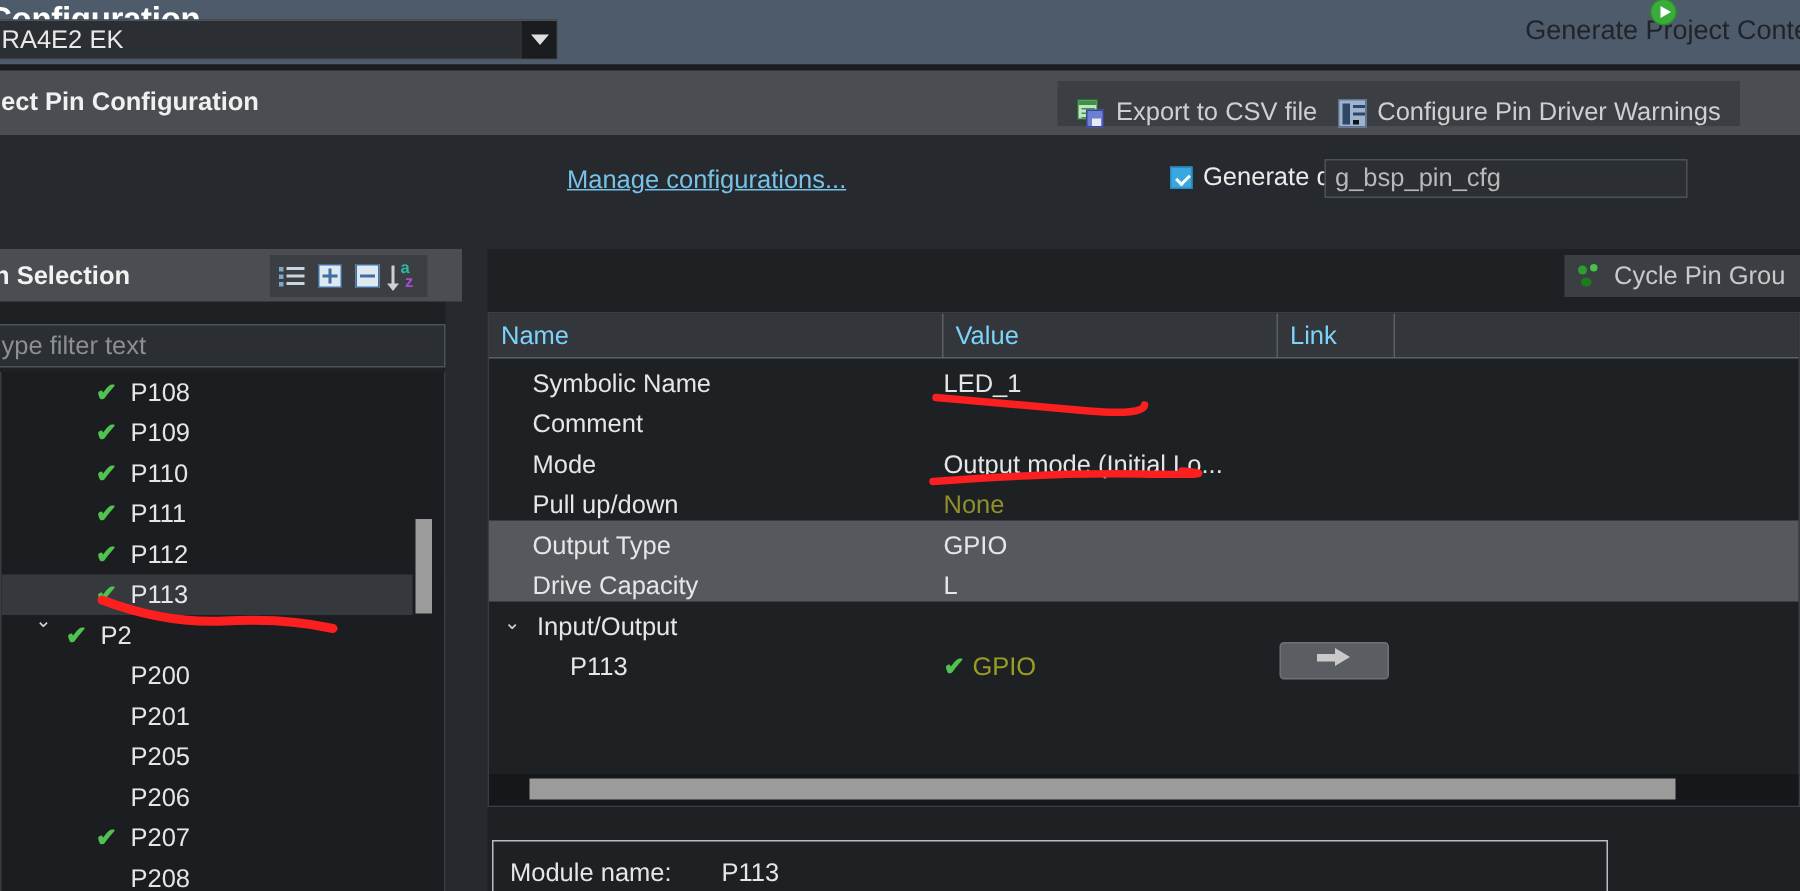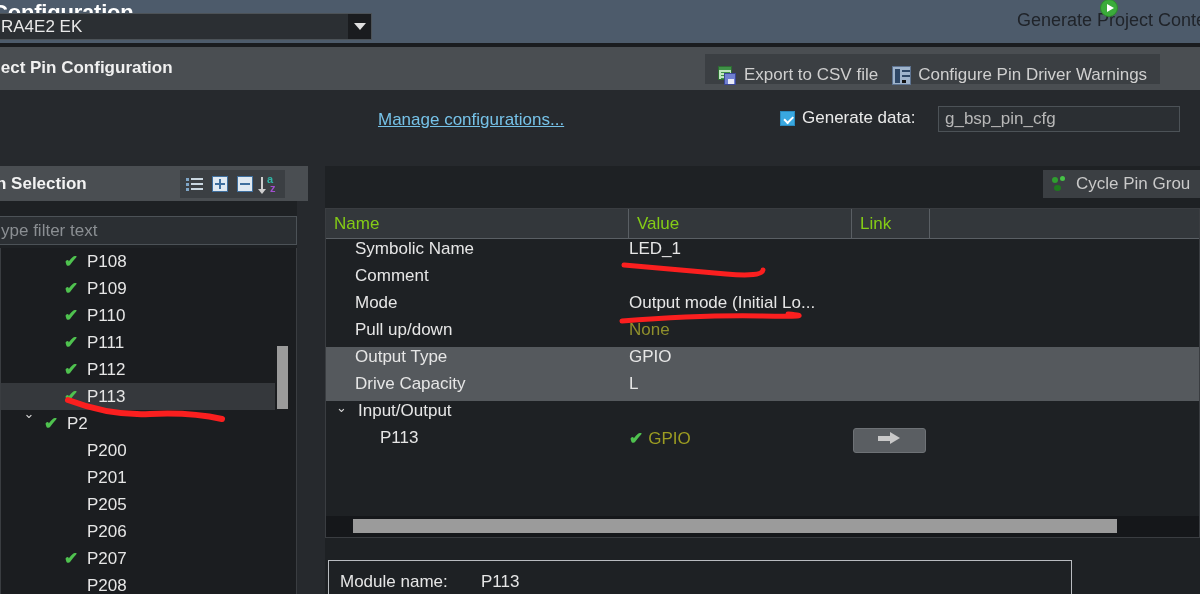--- a/index.html
+++ b/index.html
@@ -130,21 +130,21 @@
     width: 15px; height: 15px; background: #39a8e0; border: 1px solid #2a8bc0;
     position: relative; flex: none;
   }
   .chk::after {
     content: ""; position: absolute; left: 3px; top: 4px;
     width: 7px; height: 3.5px; border-left: 2px solid #ffffff; border-bottom: 2px solid #ffffff;
     transform: rotate(-45deg);
   }
   .gendata-label { font-size: 17px; color: #eaeaea; white-space: nowrap; }
   .gendata-field {
-    position: absolute; left: 938px; top: 106px; width: 242px; height: 26px;
+    position: absolute; left: 883px; top: 106px; width: 242px; height: 26px;
     background: #2b2f33; border: 1px solid #4c5257;
     font-size: 17px; color: #b8b8b8; padding-left: 6px; line-height: 24px;
     white-space: nowrap; overflow: hidden;
   }
 
   
   .pinsel-header {
     position: absolute; left: 0; top: 166px; width: 308px; height: 35px;
     background: #4a4e52;
   }
@@ -249,30 +249,30 @@
   .ico-cycle .c1 { position: absolute; left: 1px; top: 2px; width: 6px; height: 6px; border-radius: 50%; background: #2f9e2f; }
   .ico-cycle .c2 { position: absolute; left: 9px; top: 1px; width: 5px; height: 5px; border-radius: 50%; background: #46c246; }
   .ico-cycle .c3 { position: absolute; left: 3px; top: 10px; width: 7px; height: 6px; border-radius: 50%; background: #1f7a1f; }
 
   .pc-table {
     position: absolute; left: 325px; top: 208px; width: 875px; height: 330px;
     background: #1e2124; border: 1px solid #3a3d41;
   }
   .pc-thead { display: flex; height: 30px; background: #33373b; border-bottom: 1px solid #5a5f64; }
   .pc-th {
-    font-size: 17px; color: #84cc16; padding-left: 8px; line-height: 29px;
+    font-size: 17px; color: #7dd3fc; padding-left: 8px; line-height: 29px;
     border-right: 1px solid #5a5f64; overflow: hidden; white-space: nowrap;
   }
   .pc-th.c-name { width: 303px; }
   .pc-th.c-value { width: 223px; }
   .pc-th.c-link { width: 78px; }
   .pc-th.c-rest { flex: 1; border-right: none; }
 
   .pc-row {
-    display: flex; height: 27px; align-items: flex-start;
+    display: flex; height: 27px; align-items: flex-end;
     font-size: 17px; white-space: nowrap;
   }
   .pc-row.alt { background: #55595d; }
   .pc-row .cell-name { width: 303px; padding-left: 29px; color: #e6e6e6; }
   .pc-row .cell-name.indent2 { padding-left: 54px; }
   .pc-row .cell-name.group { padding-left: 10px; position: relative; }
   .pc-row .cell-name.group .tw { position: absolute; left: 10px; top: -1px; color: #d6d6d6; font-size: 13px; }
   .pc-row .cell-name.group .gtxt { padding-left: 22px; display: inline-block; }
   .pc-row .cell-value { width: 223px; color: #e6e6e6; }
   .pc-row .cell-value.olive { color: #8f8f2c; }

